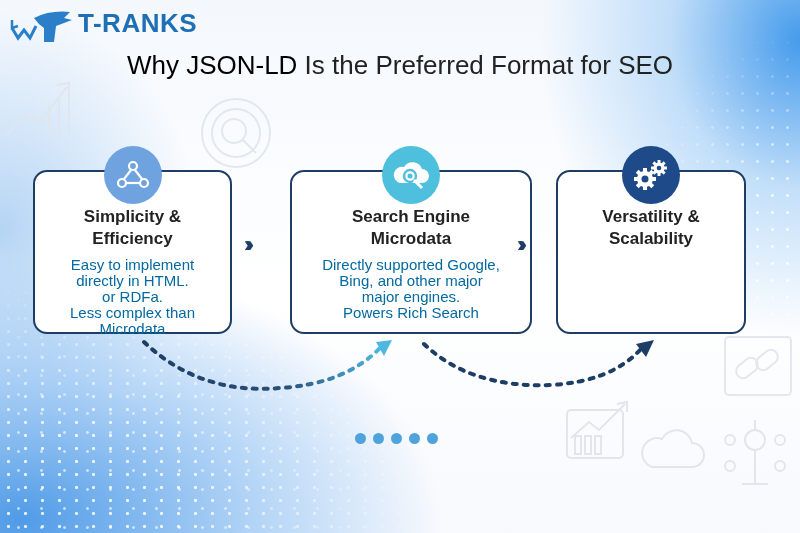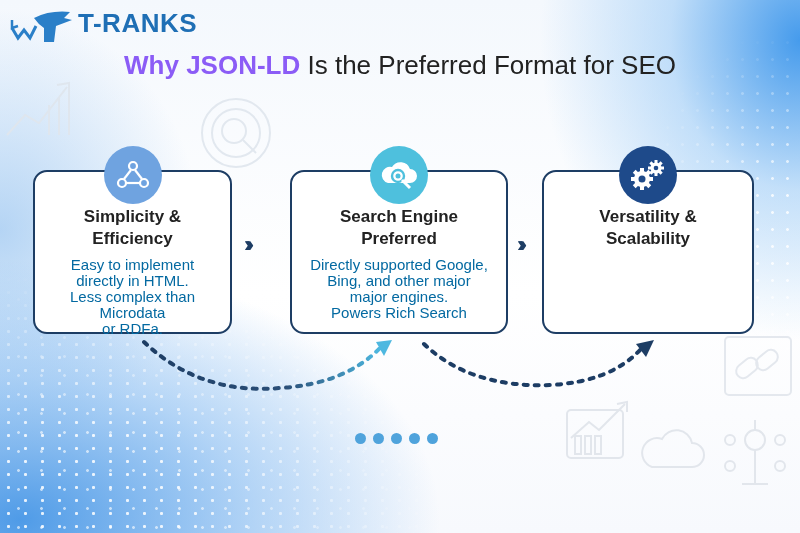--- a/index.html
+++ b/index.html
@@ -27,32 +27,32 @@
     background-size: 15px 17px;
     -webkit-mask-image: radial-gradient(ellipse 160px 200px at 790px 230px, #000 20%, transparent 100%);
             mask-image: radial-gradient(ellipse 160px 200px at 790px 230px, #000 20%, transparent 100%);
   }
 
   .logo { position:absolute; left:10px; top:8px; display:flex; align-items:flex-start; }
   .logo svg { width:66px; height:36px; }
   .logo-text { font-weight:bold; font-size:26px; color:#1f6fb5; letter-spacing:0.5px; margin-left:2px; }
 
   .title { position:absolute; left:0; right:0; top:50px; text-align:center; font-size:26px; color:#222; }
-  .title .hl { color:#8b5cf6; font-weight:bold; }
+  .title .hl { color:#000000; font-weight:normal; }
 
   .bg-icon { position:absolute; }
 
   .card {
     position:absolute; top:170px; height:164px;
     background:#fff; border:2.5px solid #1d3d64; border-radius:14px;
     text-align:center; color:#222;
   }
   .card-1 { left:33px; width:199px; }
-  .card-2 { left:290px; width:218px; }
-  .card-3 { left:542px; width:212px; }
+  .card-2 { left:290px; width:242px; }
+  .card-3 { left:556px; width:190px; }
   .card-icon {
     position:absolute; top:-26px; left:50%; transform:translateX(-50%);
     width:58px; height:58px; border-radius:50%;
     display:flex; align-items:center; justify-content:center;
   }
   .card-title { margin-top:34px; font-size:17px; font-weight:bold; line-height:22px; }
   .card-desc { margin-top:7px; font-size:15px; line-height:16px; color:#0369a1; padding:0 6px; }
 
   .chev { position:absolute; top:232px; font-size:22px; font-weight:bold; color:#1d3d64; letter-spacing:-6px; }
 
@@ -131,39 +131,39 @@
         <line x1="10" y1="23" x2="24" y2="23"></line>
     </svg>
   </div>
   <div class="card-title">
     <div>Simplicity &amp;</div>
     <div>Efficiency</div>
   </div>
   <div class="card-desc">
     <div>Easy to implement</div>
     <div>directly in HTML.</div>
+    <div>or RDFa.</div>
     <div>Less complex than Microdata</div>
-    <div>or RDFa.</div>
   </div>
 </div>
 
 <div class="chev" style="left:244px">›››</div>
 
 <div class="card card-2">
   <div class="card-icon" style="background:#4ec0dd">
     <svg width="38" height="32" viewBox="0 0 38 32">
       <path d="M8 24 H30 A7 7 0 0 0 30 10 A10 10 0 0 0 12 8 A8 8 0 0 0 8 24 Z" fill="#fff"></path>
       <circle cx="18" cy="17" r="6" fill="none" stroke="#4ec0dd" stroke-width="2.4"></circle>
       <circle cx="18" cy="17" r="2.5" fill="#4ec0dd"></circle>
       <line x1="22" y1="21" x2="30" y2="29" stroke="#fff" stroke-width="3"></line>
     </svg>
   </div>
   <div class="card-title">
     <div>Search Engine</div>
-    <div>Preferred</div>
+    <div>Microdata</div>
   </div>
   <div class="card-desc">
     <div>Directly supported Google,</div>
     <div>Bing, and other major</div>
     <div>major engines.</div>
     <div>Powers Rich Search</div>
   </div>
 </div>
 
 <div class="chev" style="left:517px">›››</div>

